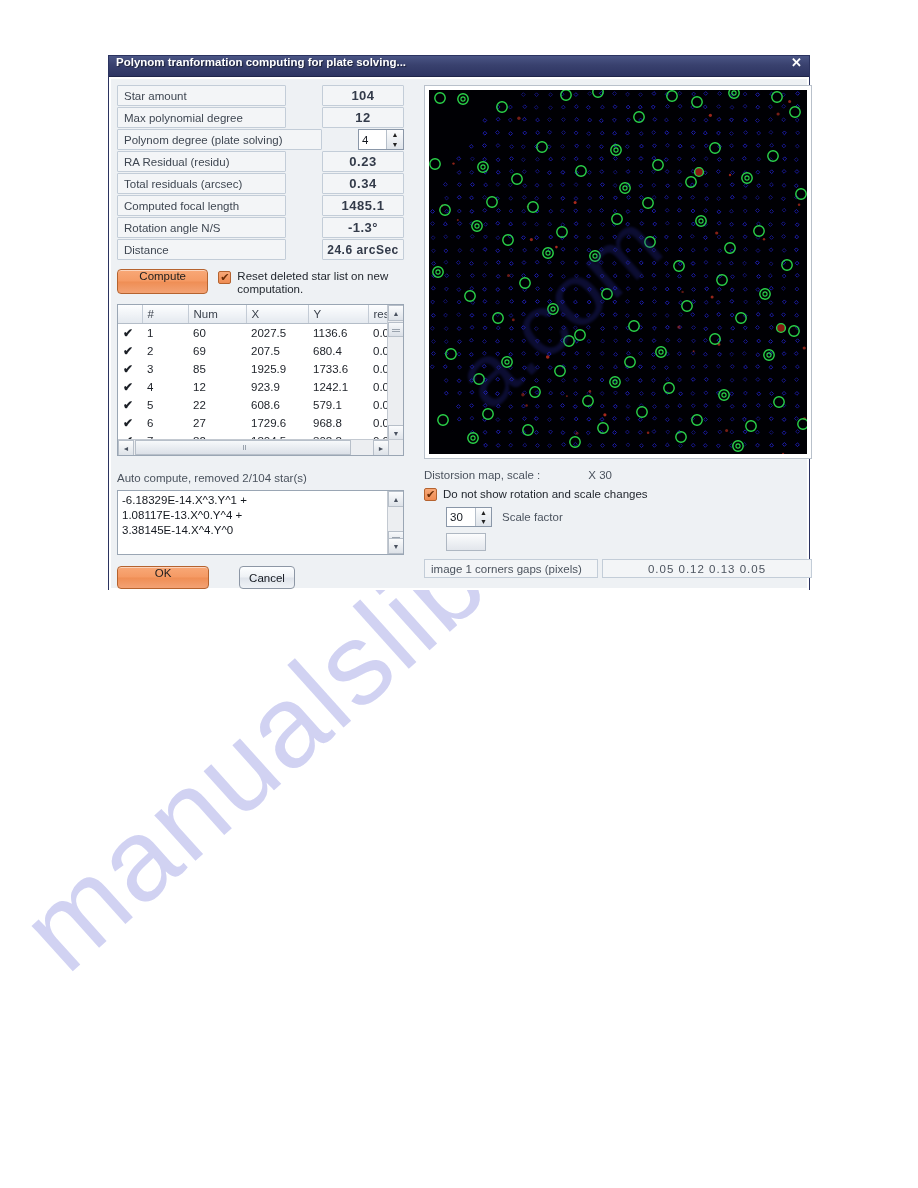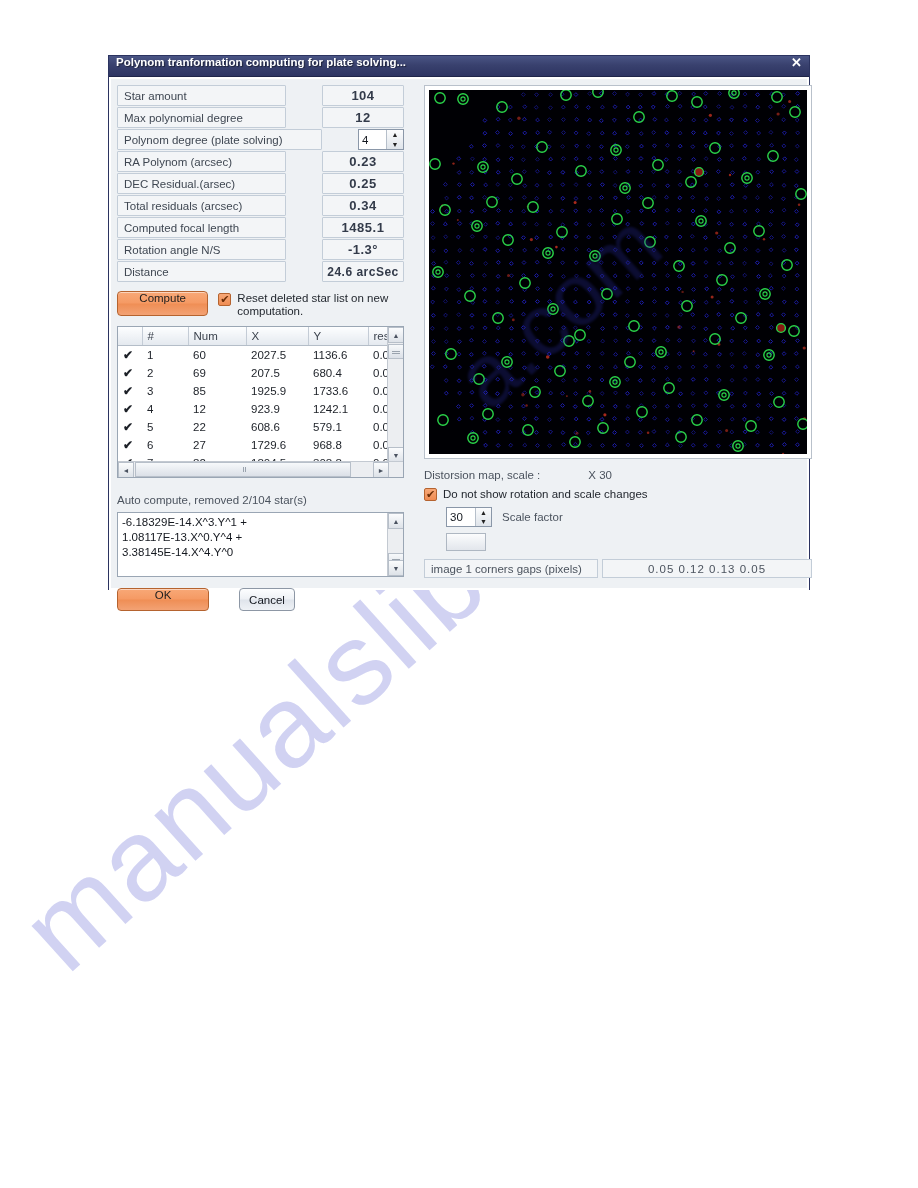--- a/index.html
+++ b/index.html
@@ -560,28 +560,24 @@
         <div class="spinner">
           <div class="sp-val">4</div>
           <div class="sp-arrows">
             <span>▲</span>
             <span>▼</span>
           </div>
         </div>
       </div>
 
       <div class="param-row">
-        <div class="param-label">RA Polynom (arcsec)</div>
+        <div class="param-label">RA Residual (residu)</div>
         <div class="param-value">0.23</div>
       </div>
 
-      <div class="param-row">
-        <div class="param-label">DEC Residual.(arsec)</div>
-        <div class="param-value">0.25</div>
-      </div>
 
       <div class="param-row">
         <div class="param-label">Total residuals (arcsec)</div>
         <div class="param-value">0.34</div>
       </div>
 
       <div class="param-row">
         <div class="param-label">Computed focal length</div>
         <div class="param-value">1485.1</div>
       </div>

